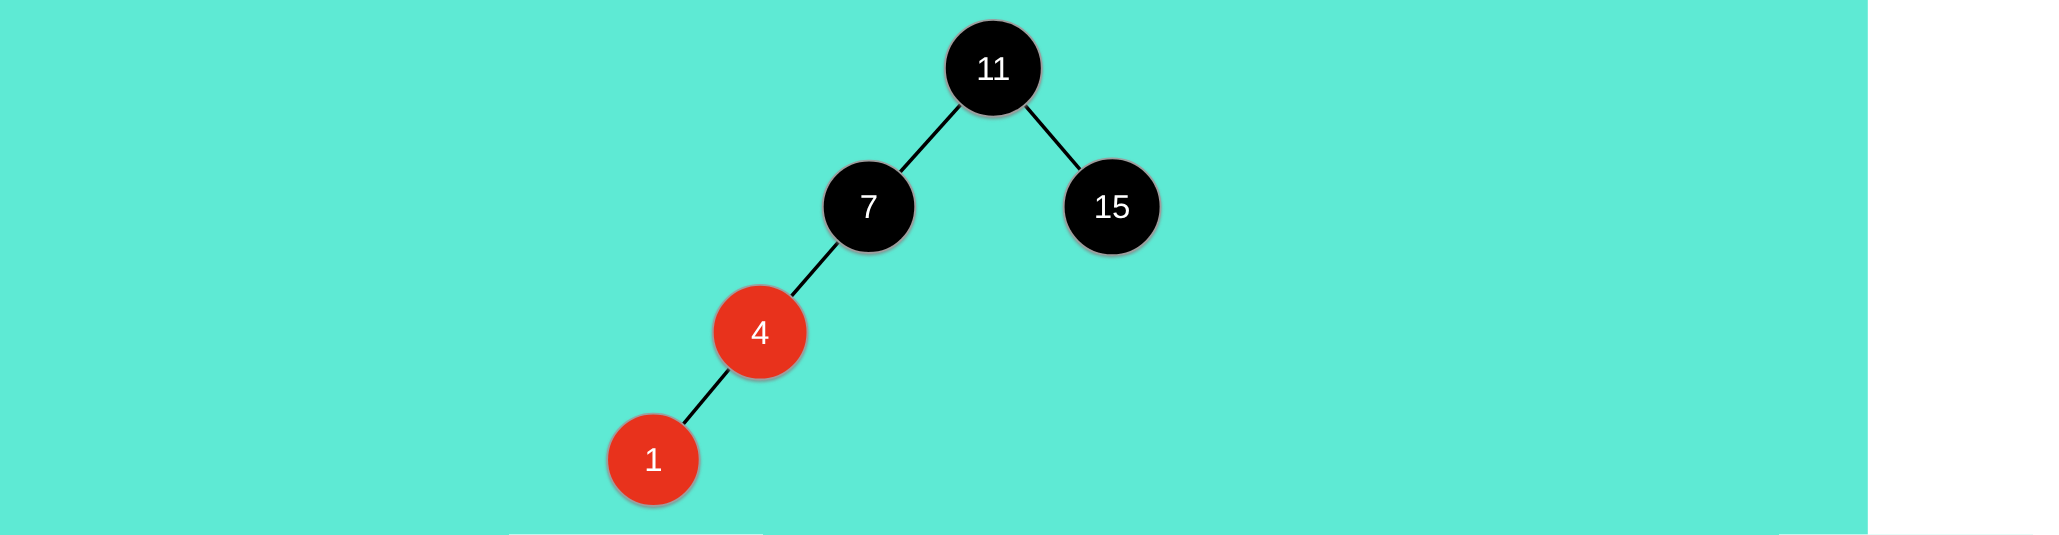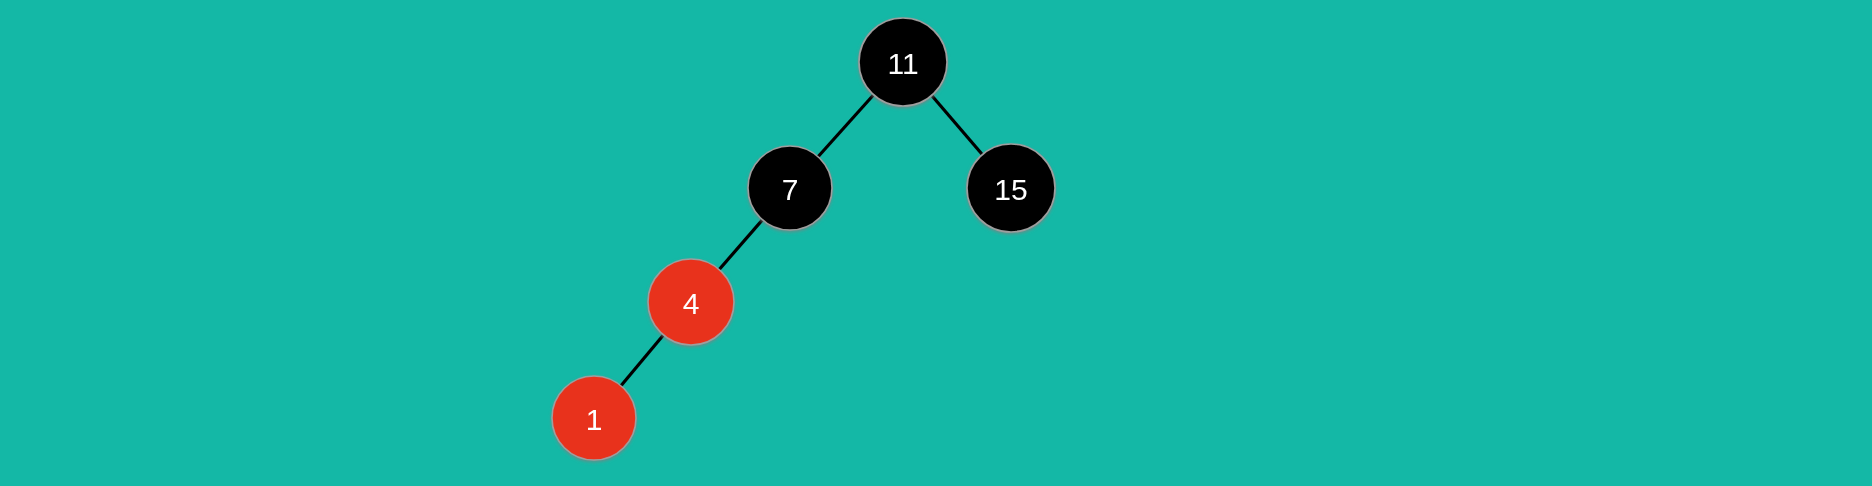--- a/index.html
+++ b/index.html
@@ -6,23 +6,23 @@
   html, body {
     margin: 0;
     padding: 0;
     background: #ffffff;
   }
   body {
     font-family: "Liberation Sans", sans-serif;
   }
   #canvas-wrap {
     position: relative;
-    width: 1872px;
+    width: 1698px;
     height: 486px;
-    background: #14b8a6;
+    background: #5eead4;
     overflow: hidden;
   }
   #tree-svg {
     position: absolute;
     top: 0;
     left: 0;
     width: 1872px;
     height: 486px;
     display: block;
   }

